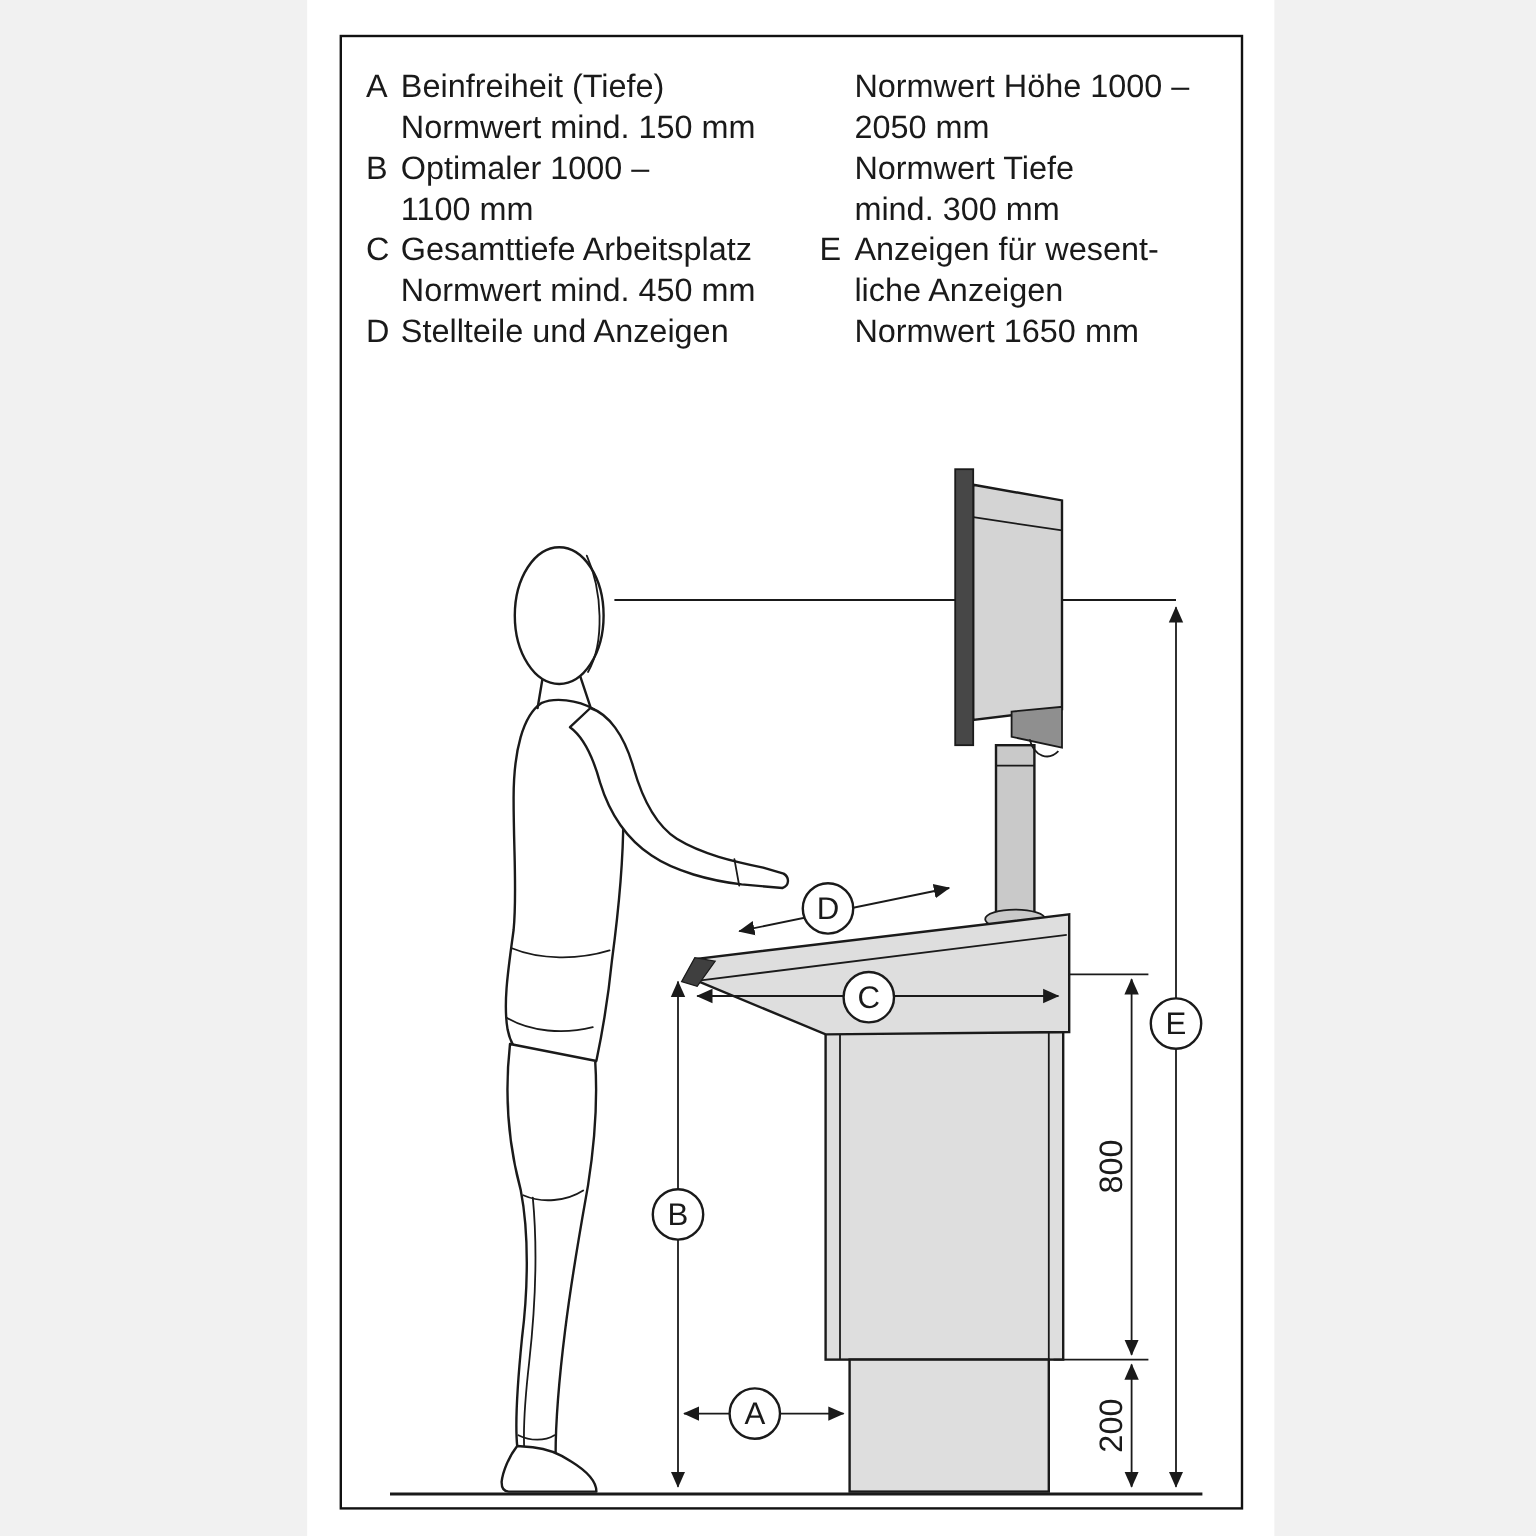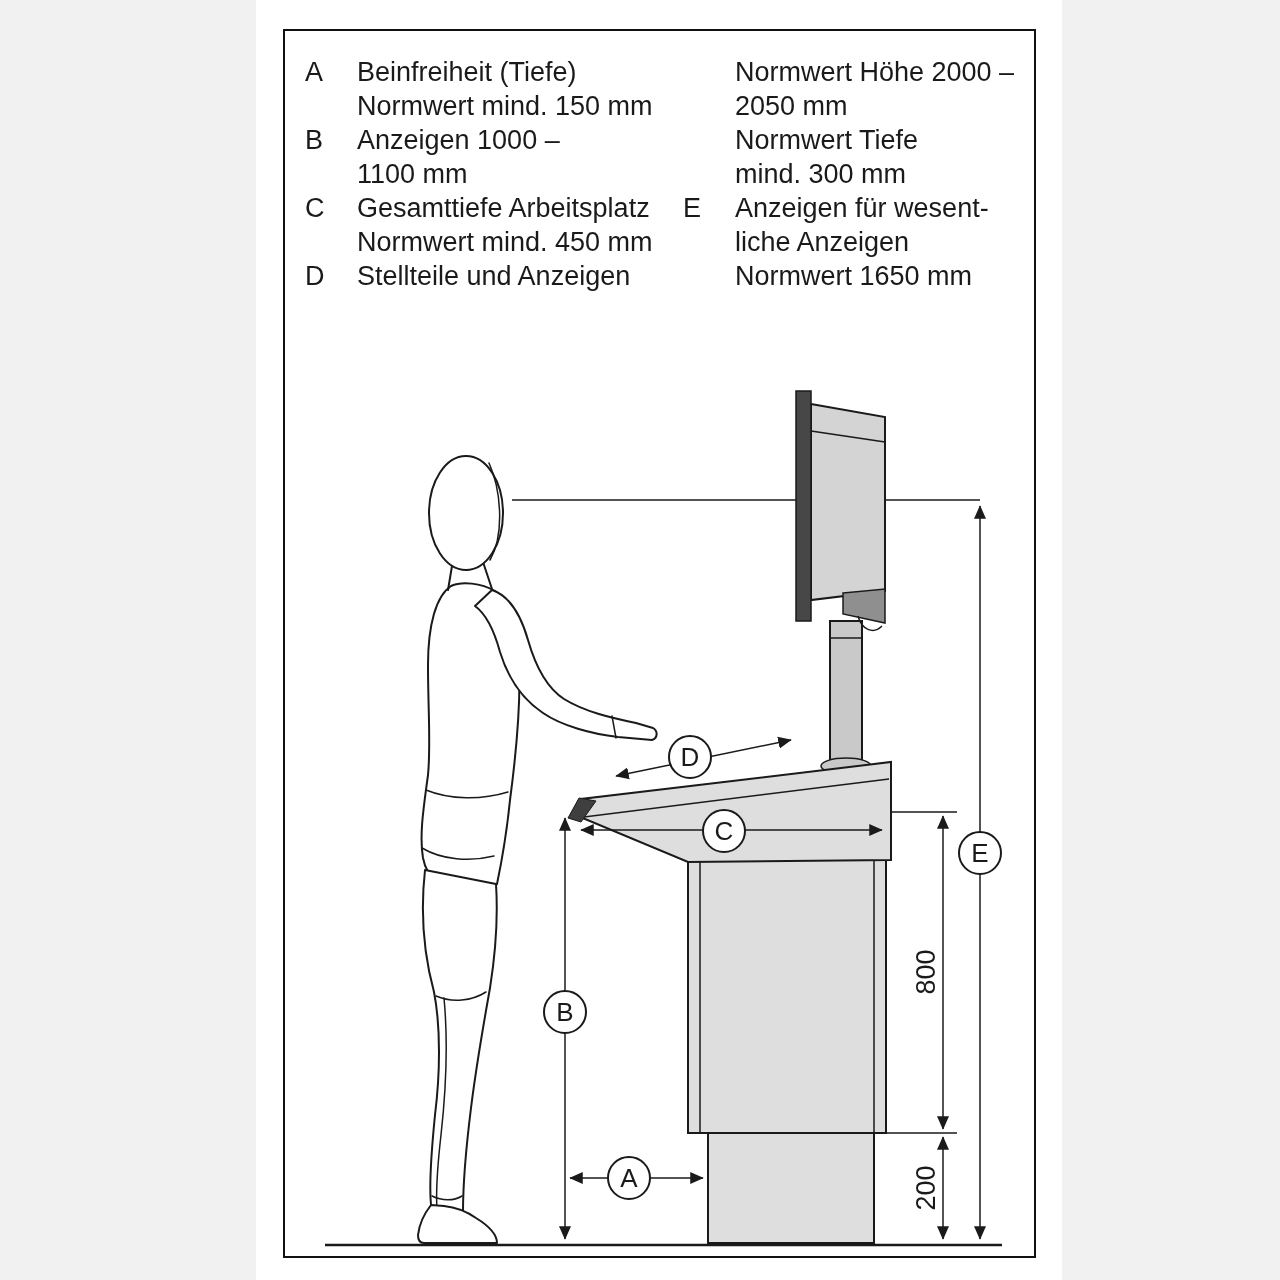--- a/index.html
+++ b/index.html
@@ -22,21 +22,21 @@
   .legend {
     position:absolute; left:20px; top:24px; right:6px;
     font-size:27px; line-height:34px; color:#1a1a1a;
   }
   .legend-col { position:absolute; top:0; }
   .col-left  { left:0;   width:350px; }
   .col-right { left:378px; width:340px; }
   .legend-item { display:flex; align-items:flex-start; }
   .legend-letter { flex:0 0 29px; width:29px; }
   .legend-lines { display:block; }
-  .legend-line { display:block; white-space:nowrap;margin-left:23px; }
+  .legend-line { display:block; white-space:nowrap; }
   .diagram-svg {
     position:absolute; left:0; top:0; width:749px; height:1225px;
   }
   svg text {
     font-family:"Liberation Sans", sans-serif;
     fill:#1a1a1a;
   }
 </style>
 </head>
 <body>
@@ -50,21 +50,21 @@
       <div class="legend-item">
         <span class="legend-letter">A</span>
         <span class="legend-lines">
           <span class="legend-line">Beinfreiheit (Tiefe)</span>
           <span class="legend-line">Normwert mind. 150 mm</span>
         </span>
       </div>
       <div class="legend-item">
         <span class="legend-letter">B</span>
         <span class="legend-lines">
-          <span class="legend-line">Anzeigen 1000 –</span>
+          <span class="legend-line">Optimaler 1000 –</span>
           <span class="legend-line">1100 mm</span>
         </span>
       </div>
       <div class="legend-item">
         <span class="legend-letter">C</span>
         <span class="legend-lines">
           <span class="legend-line">Gesamttiefe Arbeitsplatz</span>
           <span class="legend-line">Normwert mind. 450 mm</span>
         </span>
       </div>
@@ -73,21 +73,21 @@
         <span class="legend-lines">
           <span class="legend-line">Stellteile und Anzeigen</span>
         </span>
       </div>
     </div>
 
     <div class="legend-col col-right">
       <div class="legend-item">
         <span class="legend-letter"></span>
         <span class="legend-lines">
-          <span class="legend-line">Normwert Höhe 2000 –</span>
+          <span class="legend-line">Normwert Höhe 1000 –</span>
           <span class="legend-line">2050 mm</span>
           <span class="legend-line">Normwert Tiefe</span>
           <span class="legend-line">mind. 300 mm</span>
         </span>
       </div>
       <div class="legend-item">
         <span class="legend-letter">E</span>
         <span class="legend-lines">
           <span class="legend-line">Anzeigen für wesent-</span>
           <span class="legend-line">liche Anzeigen</span>

